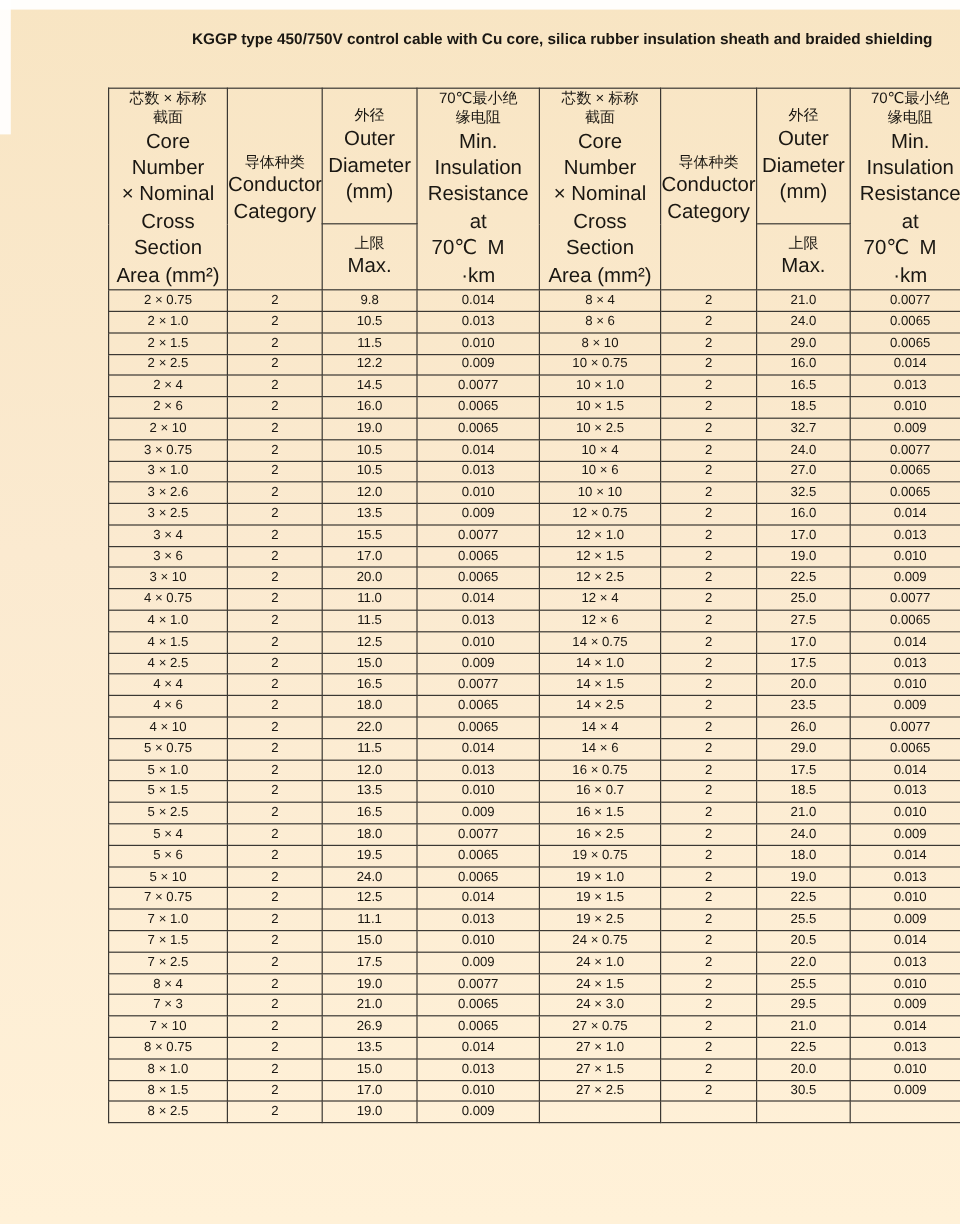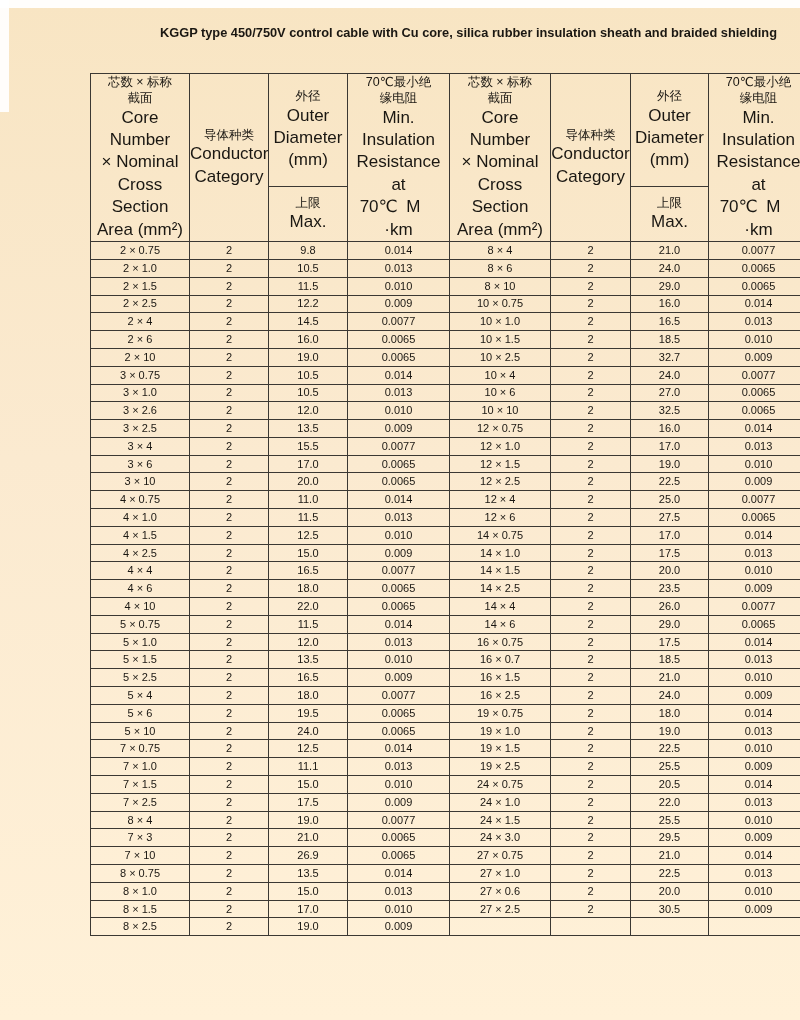--- a/index.html
+++ b/index.html
@@ -522,21 +522,21 @@
         <td>27 × 1.0</td>
         <td>2</td>
         <td>22.5</td>
         <td>0.013</td>
       </tr>
       <tr>
         <td>8 × 1.0</td>
         <td>2</td>
         <td>15.0</td>
         <td>0.013</td>
-        <td>27 × 0.6</td>
+        <td>27 × 1.5</td>
         <td>2</td>
         <td>20.0</td>
         <td>0.010</td>
       </tr>
       <tr>
         <td>8 × 1.5</td>
         <td>2</td>
         <td>17.0</td>
         <td>0.010</td>
         <td>27 × 2.5</td>

